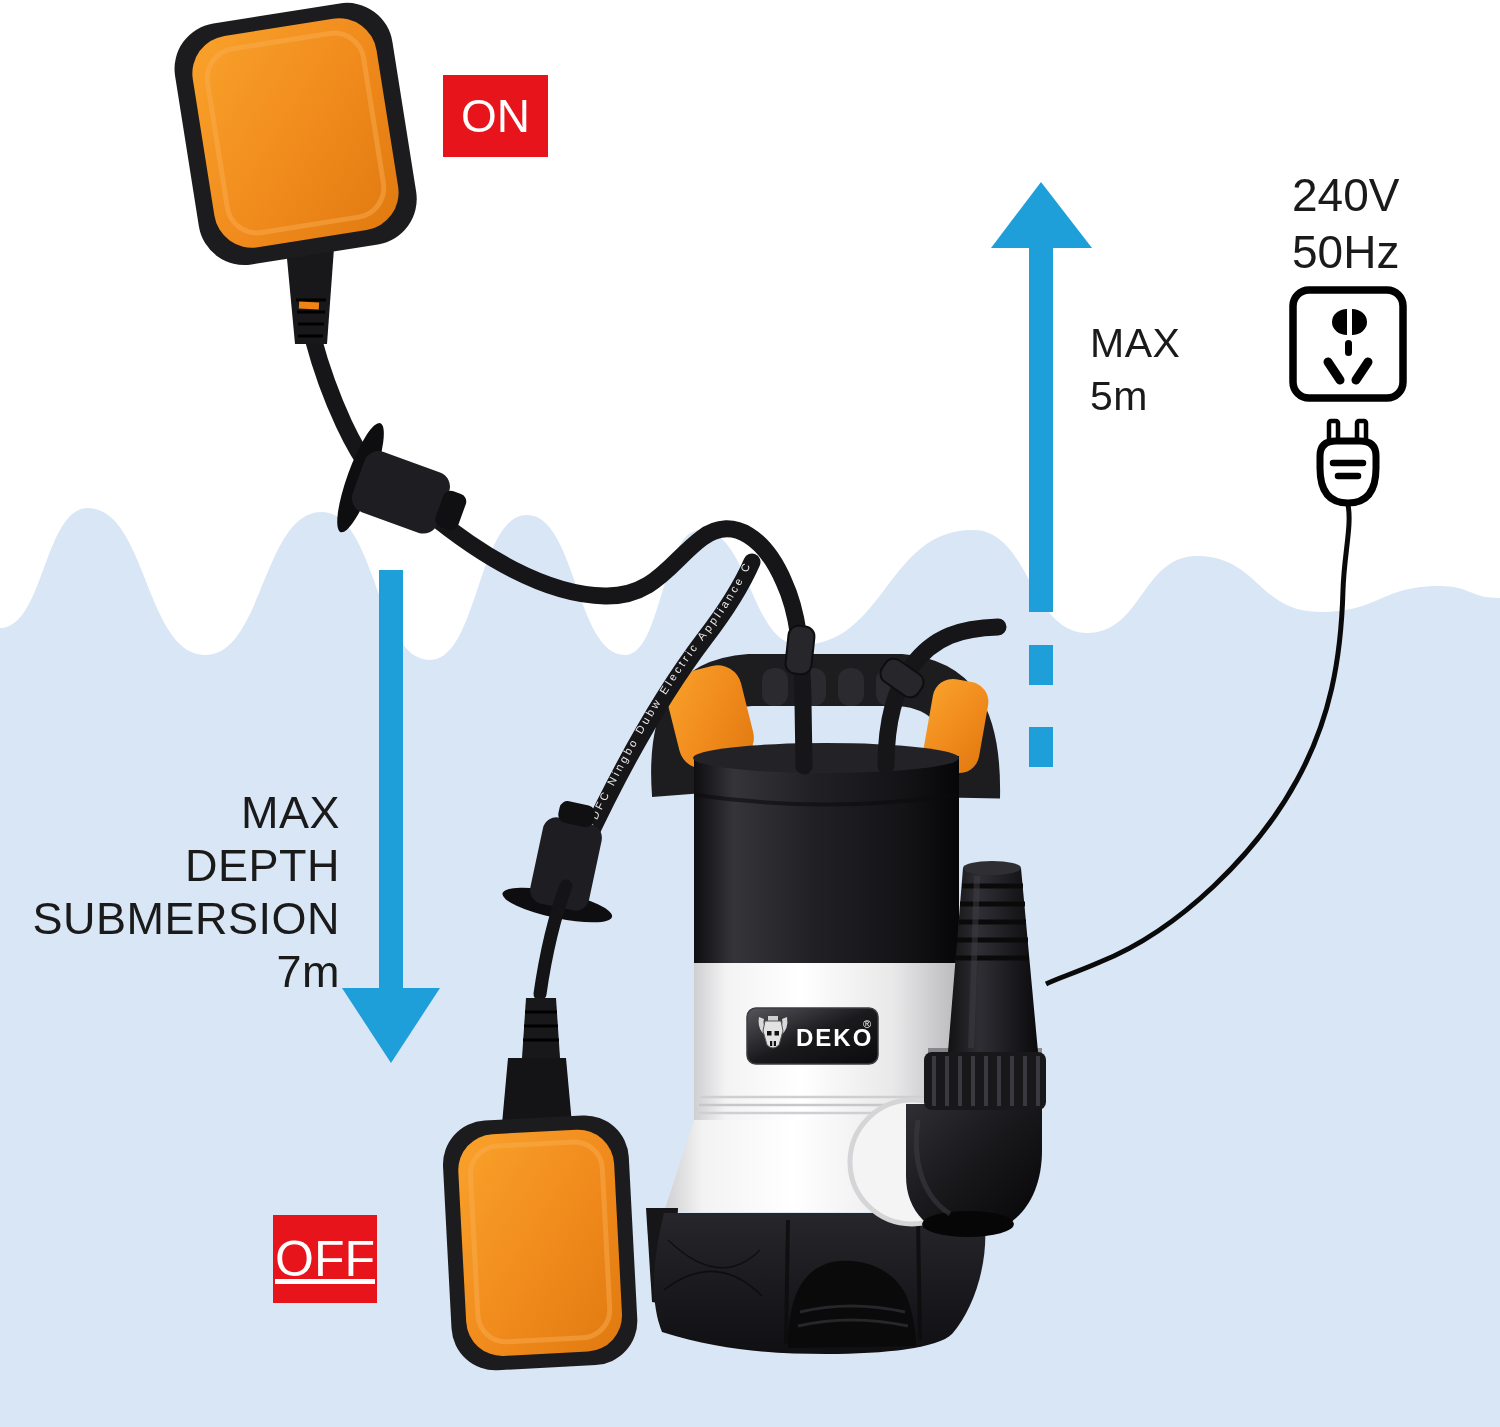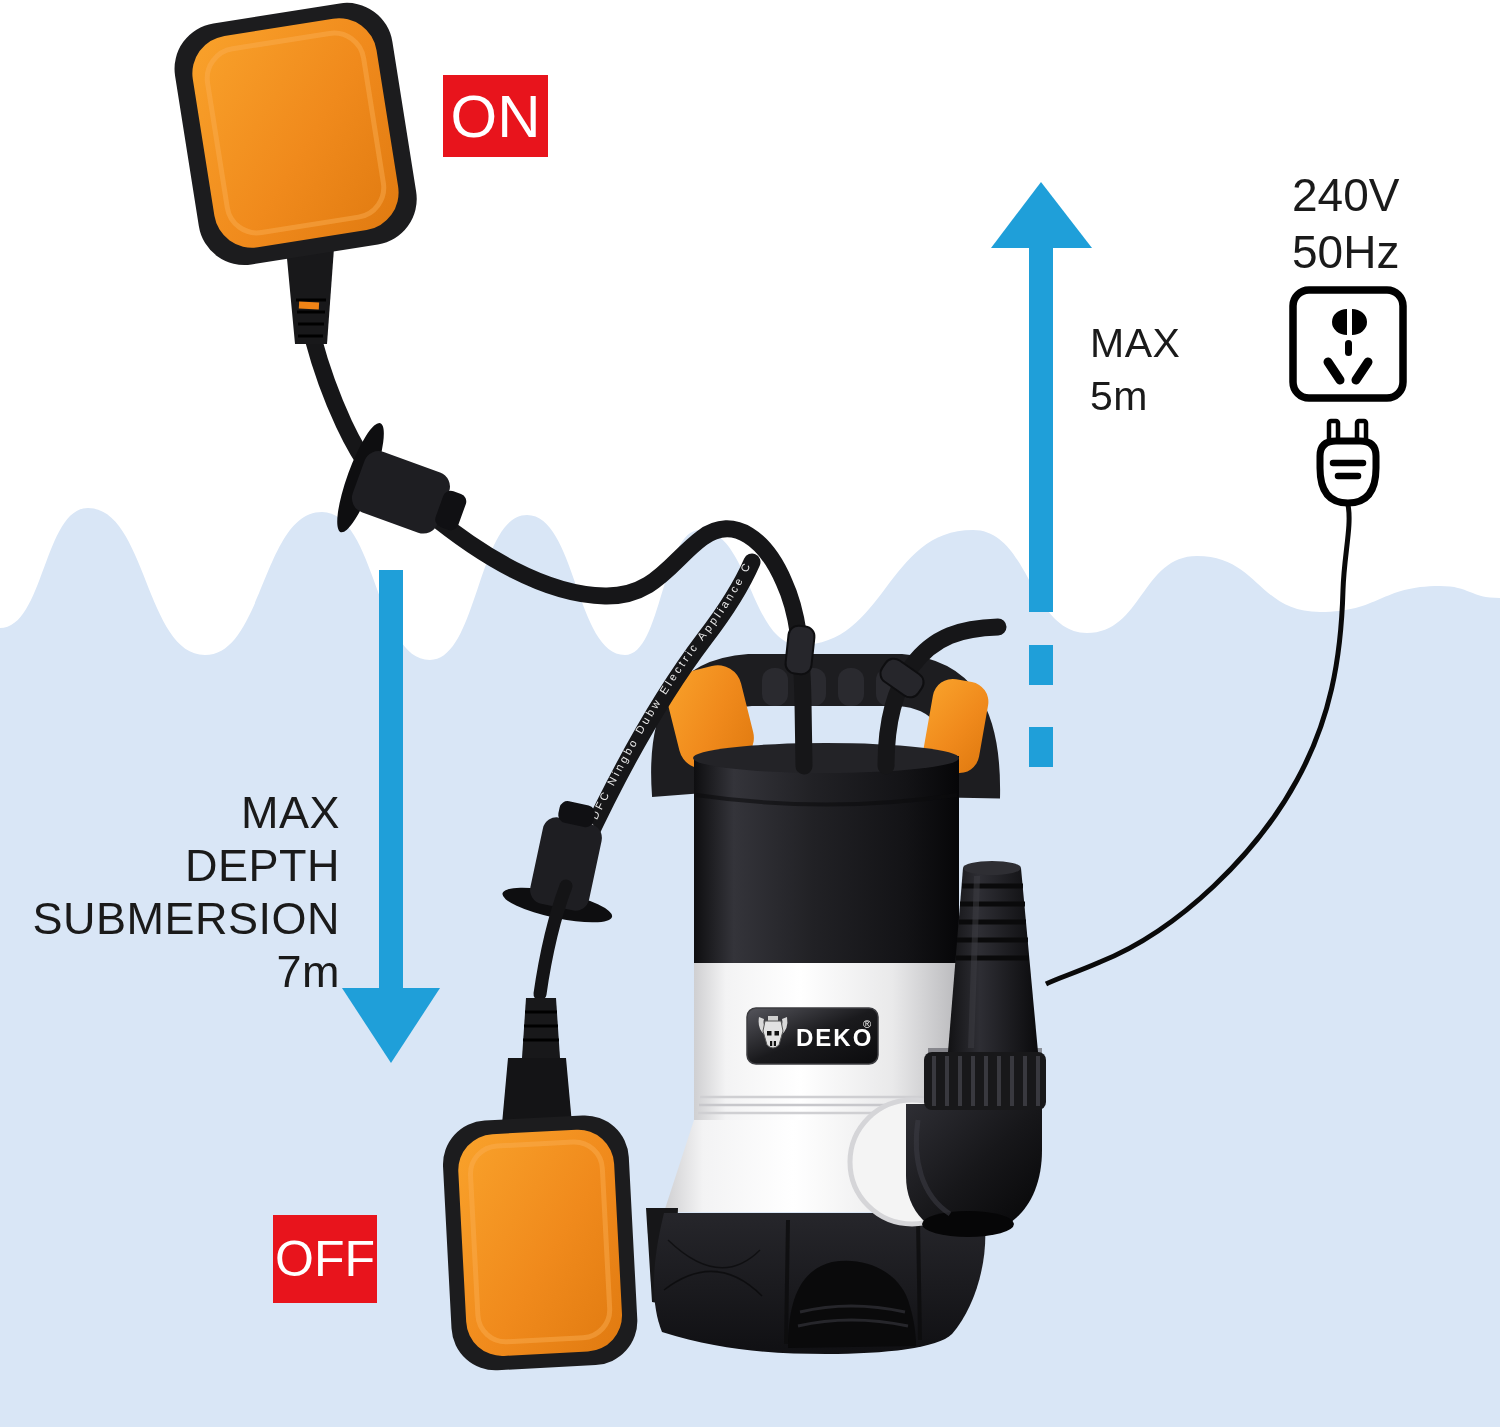--- a/index.html
+++ b/index.html
@@ -5,22 +5,22 @@
   html,body{margin:0;padding:0;background:#fff;}
   #stage{
     position:relative;width:1500px;height:1427px;overflow:hidden;background:#ffffff;
     font-family:"Liberation Sans", sans-serif;
   }
   #scene{position:absolute;left:0;top:0;}
   .badge{
     position:absolute;display:flex;align-items:center;justify-content:center;
     background:#e8141c;color:#ffffff;font-weight:500;
   }
-  #on-badge{left:443px;top:75px;width:105px;height:82px;font-size:60px;}
-  #off-badge{left:273px;top:1215px;width:104px;height:88px;font-size:50px;}
+  #on-badge{left:443px;top:75px;width:105px;height:82px;font-size:46px;}
+  #off-badge{left:273px;top:1215px;width:104px;height:88px;font-size:50px;text-decoration:underline;}
   .annot{position:absolute;color:#1a1a1a;}
   .annot .line{display:block;}
   #submersion-annot{
     left:0px;top:786px;width:340px;text-align:right;
     font-size:45px;line-height:53px;letter-spacing:.5px;
   }
   #pump-height-annot{
     left:1090px;top:317px;width:260px;text-align:left;
     font-size:41px;line-height:53px;letter-spacing:.5px;
   }

